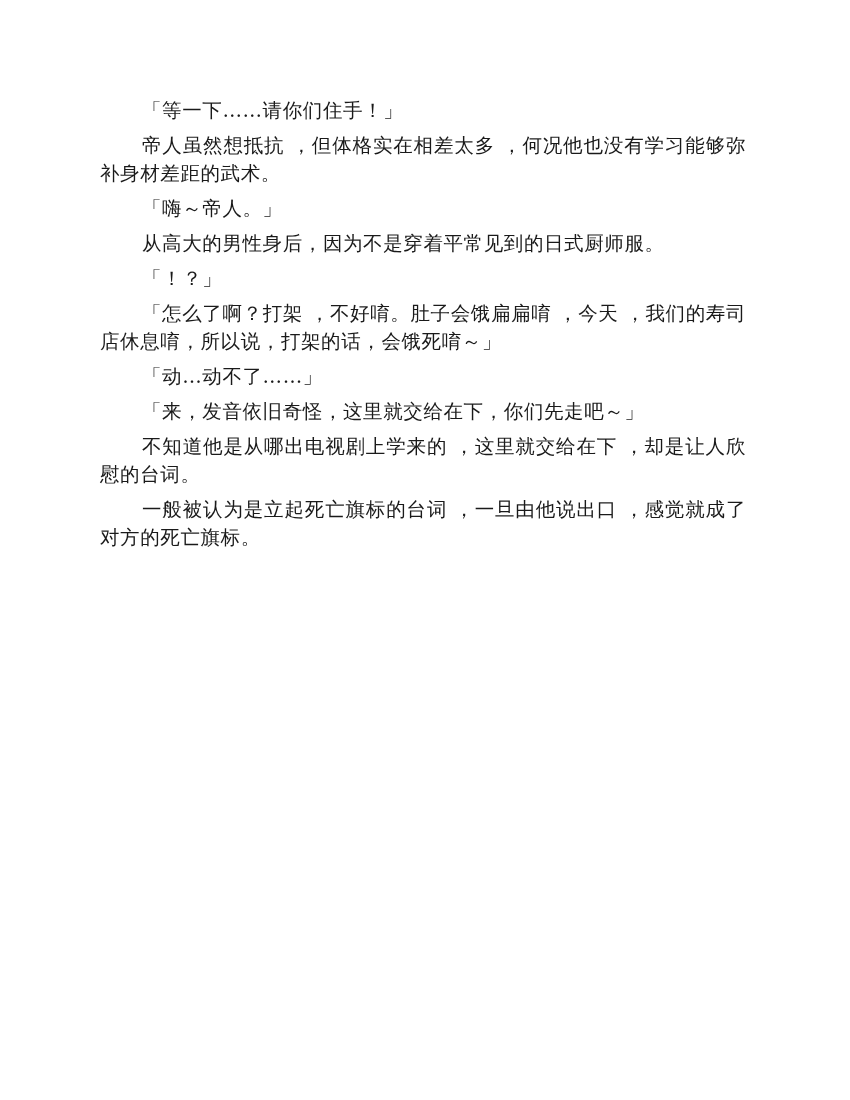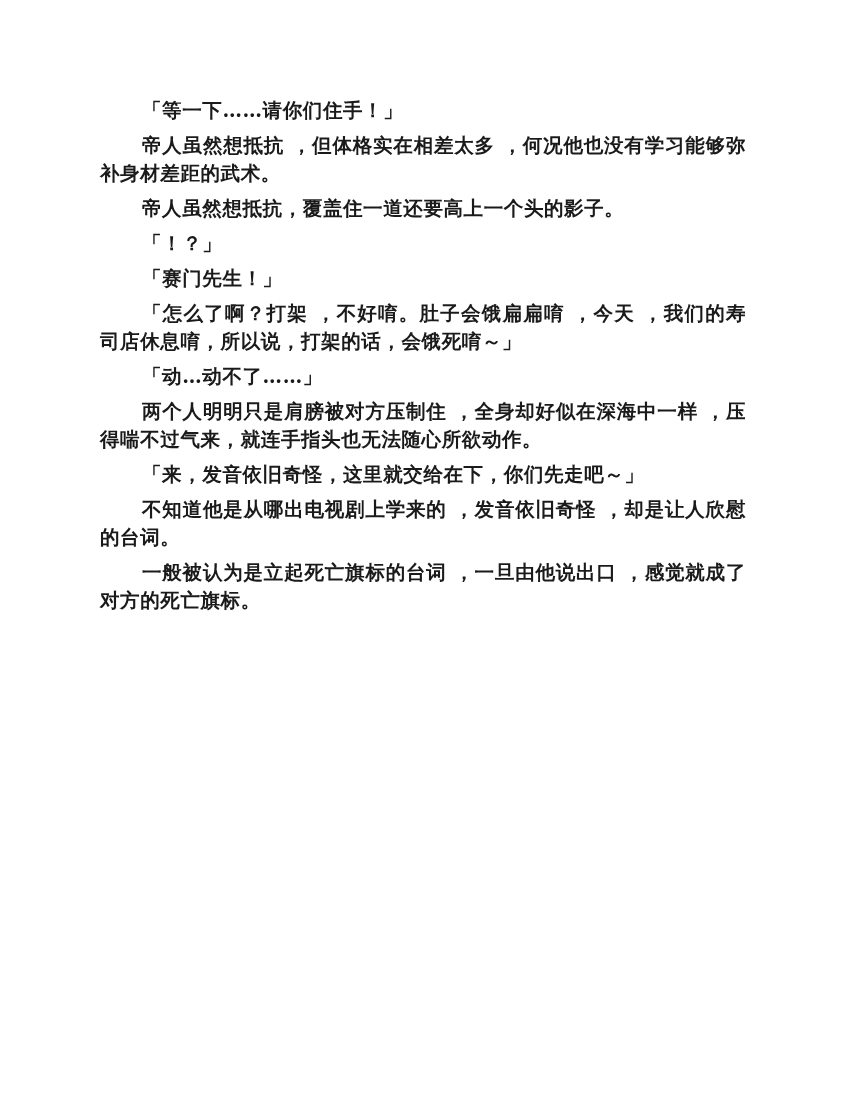--- a/index.html
+++ b/index.html
@@ -22,31 +22,29 @@
     width: 652px;
   }
   .para {
     margin: 0 6px 7px 0;
     font-size: 19.5px;
     line-height: 28px;
     text-indent: 42px;
     text-align: justify;
     letter-spacing: 0.6px;
     word-break: break-all;
-    font-weight: bold;
   }
 </style>
 </head>
 <body>
 
 <div class="page">
   <p class="para">「等一下……请你们住手！」</p>
   <p class="para">帝人虽然想抵抗 ，但体格实在相差太多 ，何况他也没有学习能够弥补身材差距的武术。</p>
-  <p class="para">帝人虽然想抵抗，覆盖住一道还要高上一个头的影子。</p>
+  <p class="para">「嗨～帝人。」</p>
+  <p class="para">从高大的男性身后，因为不是穿着平常见到的日式厨师服。</p>
   <p class="para">「！？」</p>
-  <p class="para">「赛门先生！」</p>
   <p class="para">「怎么了啊？打架 ，不好唷。肚子会饿扁扁唷 ，今天 ，我们的寿司店休息唷，所以说，打架的话，会饿死唷～」</p>
   <p class="para">「动…动不了……」</p>
-  <p class="para">两个人明明只是肩膀被对方压制住 ，全身却好似在深海中一样 ，压得喘不过气来，就连手指头也无法随心所欲动作。</p>
   <p class="para">「来，发音依旧奇怪，这里就交给在下，你们先走吧～」</p>
-  <p class="para">不知道他是从哪出电视剧上学来的 ，发音依旧奇怪 ，却是让人欣慰的台词。</p>
+  <p class="para">不知道他是从哪出电视剧上学来的 ，这里就交给在下 ，却是让人欣慰的台词。</p>
   <p class="para">一般被认为是立起死亡旗标的台词 ，一旦由他说出口 ，感觉就成了对方的死亡旗标。</p>
 </div>
 
 </body></html>

